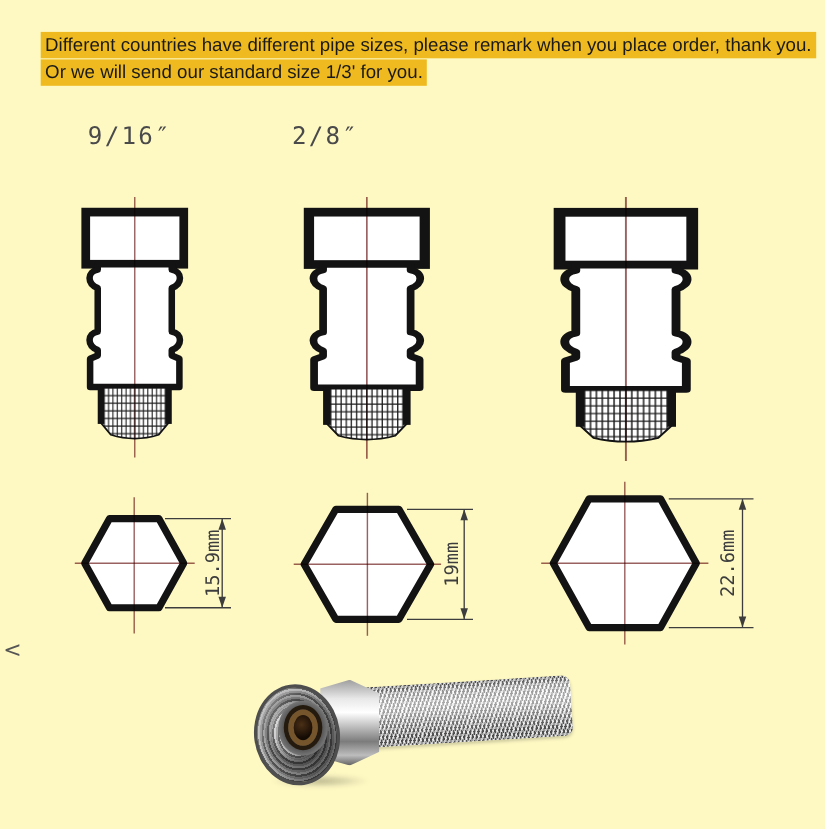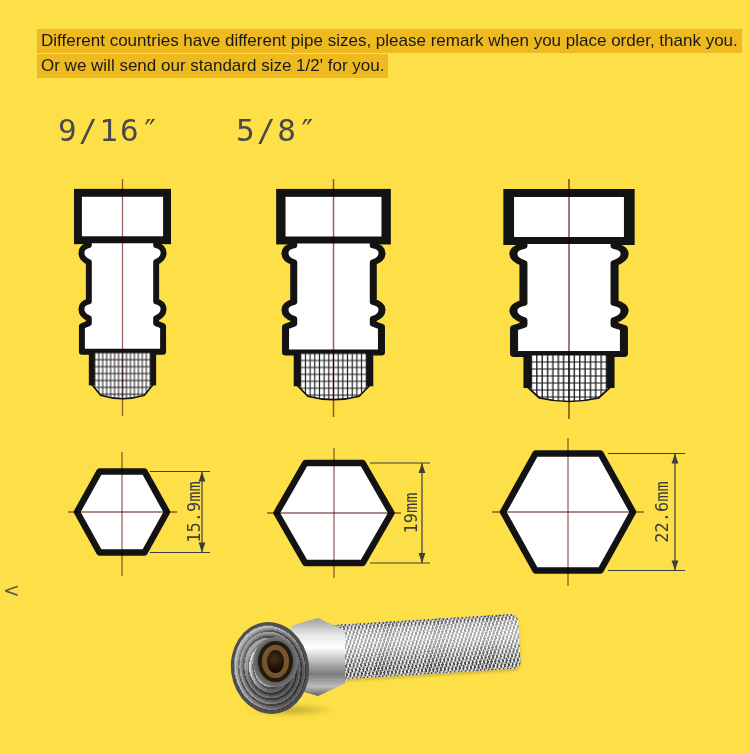--- a/index.html
+++ b/index.html
@@ -1,30 +1,30 @@
 <!DOCTYPE html>
 <html style="--highlight: #efba20; --banner-text: #1a1a1a; --line: #131313; --centerline: #9a6161; --dim: #3d3d3d; --label: #4a4a4a;"><head>
 <meta charset="utf-8">
 <style>
   html,body{margin:0;padding:0;background:#fff;}
-  .canvas{position:relative;width:750px;height:754px;background:#fde047;overflow:hidden;
+  .canvas{position:relative;width:750px;height:754px;background:#fef9c3;overflow:hidden;
           font-family:"Liberation Sans",sans-serif;}
 
   
   .banner{position:absolute;left:37px;top:29px;}
   .hl{display:table;background:var(--highlight,#efba20);color:var(--banner-text,#1a1a1a);
       font-size:17px;line-height:21px;padding:1px 4px 2px;margin-bottom:1px;white-space:nowrap;}
 
   
   .prev{position:absolute;left:3px;top:580px;font-size:20px;color:#555;cursor:pointer;
         font-family:"DejaVu Sans",sans-serif;line-height:20px;}
 
   
-  .size-label{position:absolute;width:120px;color:var(--label,#4a4a4a);
-      font-family:"DejaVu Sans Mono",monospace;font-size:31px;letter-spacing:2px;white-space:nowrap;}
+  .size-label{position:absolute;width:120px;text-align:center;color:var(--label,#4a4a4a);
+      font-family:"DejaVu Sans Mono",monospace;font-size:22px;letter-spacing:2px;white-space:nowrap;}
   .dim-label{position:absolute;width:80px;height:18px;text-align:center;color:var(--dim,#3d3d3d);
       font-family:"DejaVu Sans Mono",monospace;font-size:17px;transform:rotate(-90deg);white-space:nowrap;}
 
   
   svg{position:absolute;overflow:visible;}
   .thick{stroke:var(--line,#131313);fill:#fff;}
   .head{stroke-width:8;}
   .body{stroke-width:6;stroke-linejoin:round;}
   .bar{stroke:var(--line,#131313);stroke-width:6;}
   .thin{stroke:var(--line,#131313);stroke-width:1.6;fill:none;}
@@ -61,27 +61,27 @@
       border:5px solid #75562c;box-shadow:0 0 0 4px #241a0d;
       background:radial-gradient(circle at 42% 38%,#4a2f16,#140b04 70%);}
 </style>
 </head>
 <body>
 
 <div class="canvas">
 
   <div class="banner">
     <span class="hl">Different countries have different pipe sizes, please remark when you place order, thank you.</span>
-    <span class="hl">Or we will send our standard size 1/2' for you.</span>
+    <span class="hl">Or we will send our standard size 1/3' for you.</span>
   </div>
 
   <span class="prev">&lt;</span>
 
   <div class="size-label" style="left:58px;top:112px;">9/16″</div>
-  <div class="size-label" style="left:236px;top:112px;">5/8″</div>
+  <div class="size-label" style="left:236px;top:112px;">2/8″</div>
 
   <svg style="left:73px;top:179px;" width="99" height="237" viewBox="0 0 100 240" preserveAspectRatio="none">
     <defs>
       <pattern id="thr" width="8" height="7" patternUnits="userSpaceOnUse">
         <rect width="8" height="7" fill="#ffffff"></rect>
         <path d="M0,1 H8 M2,0 V7 M6,0 V7" stroke="#1c1c1c" stroke-width="1" fill="none"></path>
       </pattern>
     </defs>
     <rect class="thick head" x="5" y="14" width="90" height="48"></rect>
     <path class="thick body" d="M16,62 V67 C6,69 6,80 16,84 V124 C6,126 6,137 16,141 V146 L9,149 V175 H91 V149 L84,146 V141 C94,137 94,126 84,124 V84 C94,80 94,69 84,67 V62 Z"></path>

